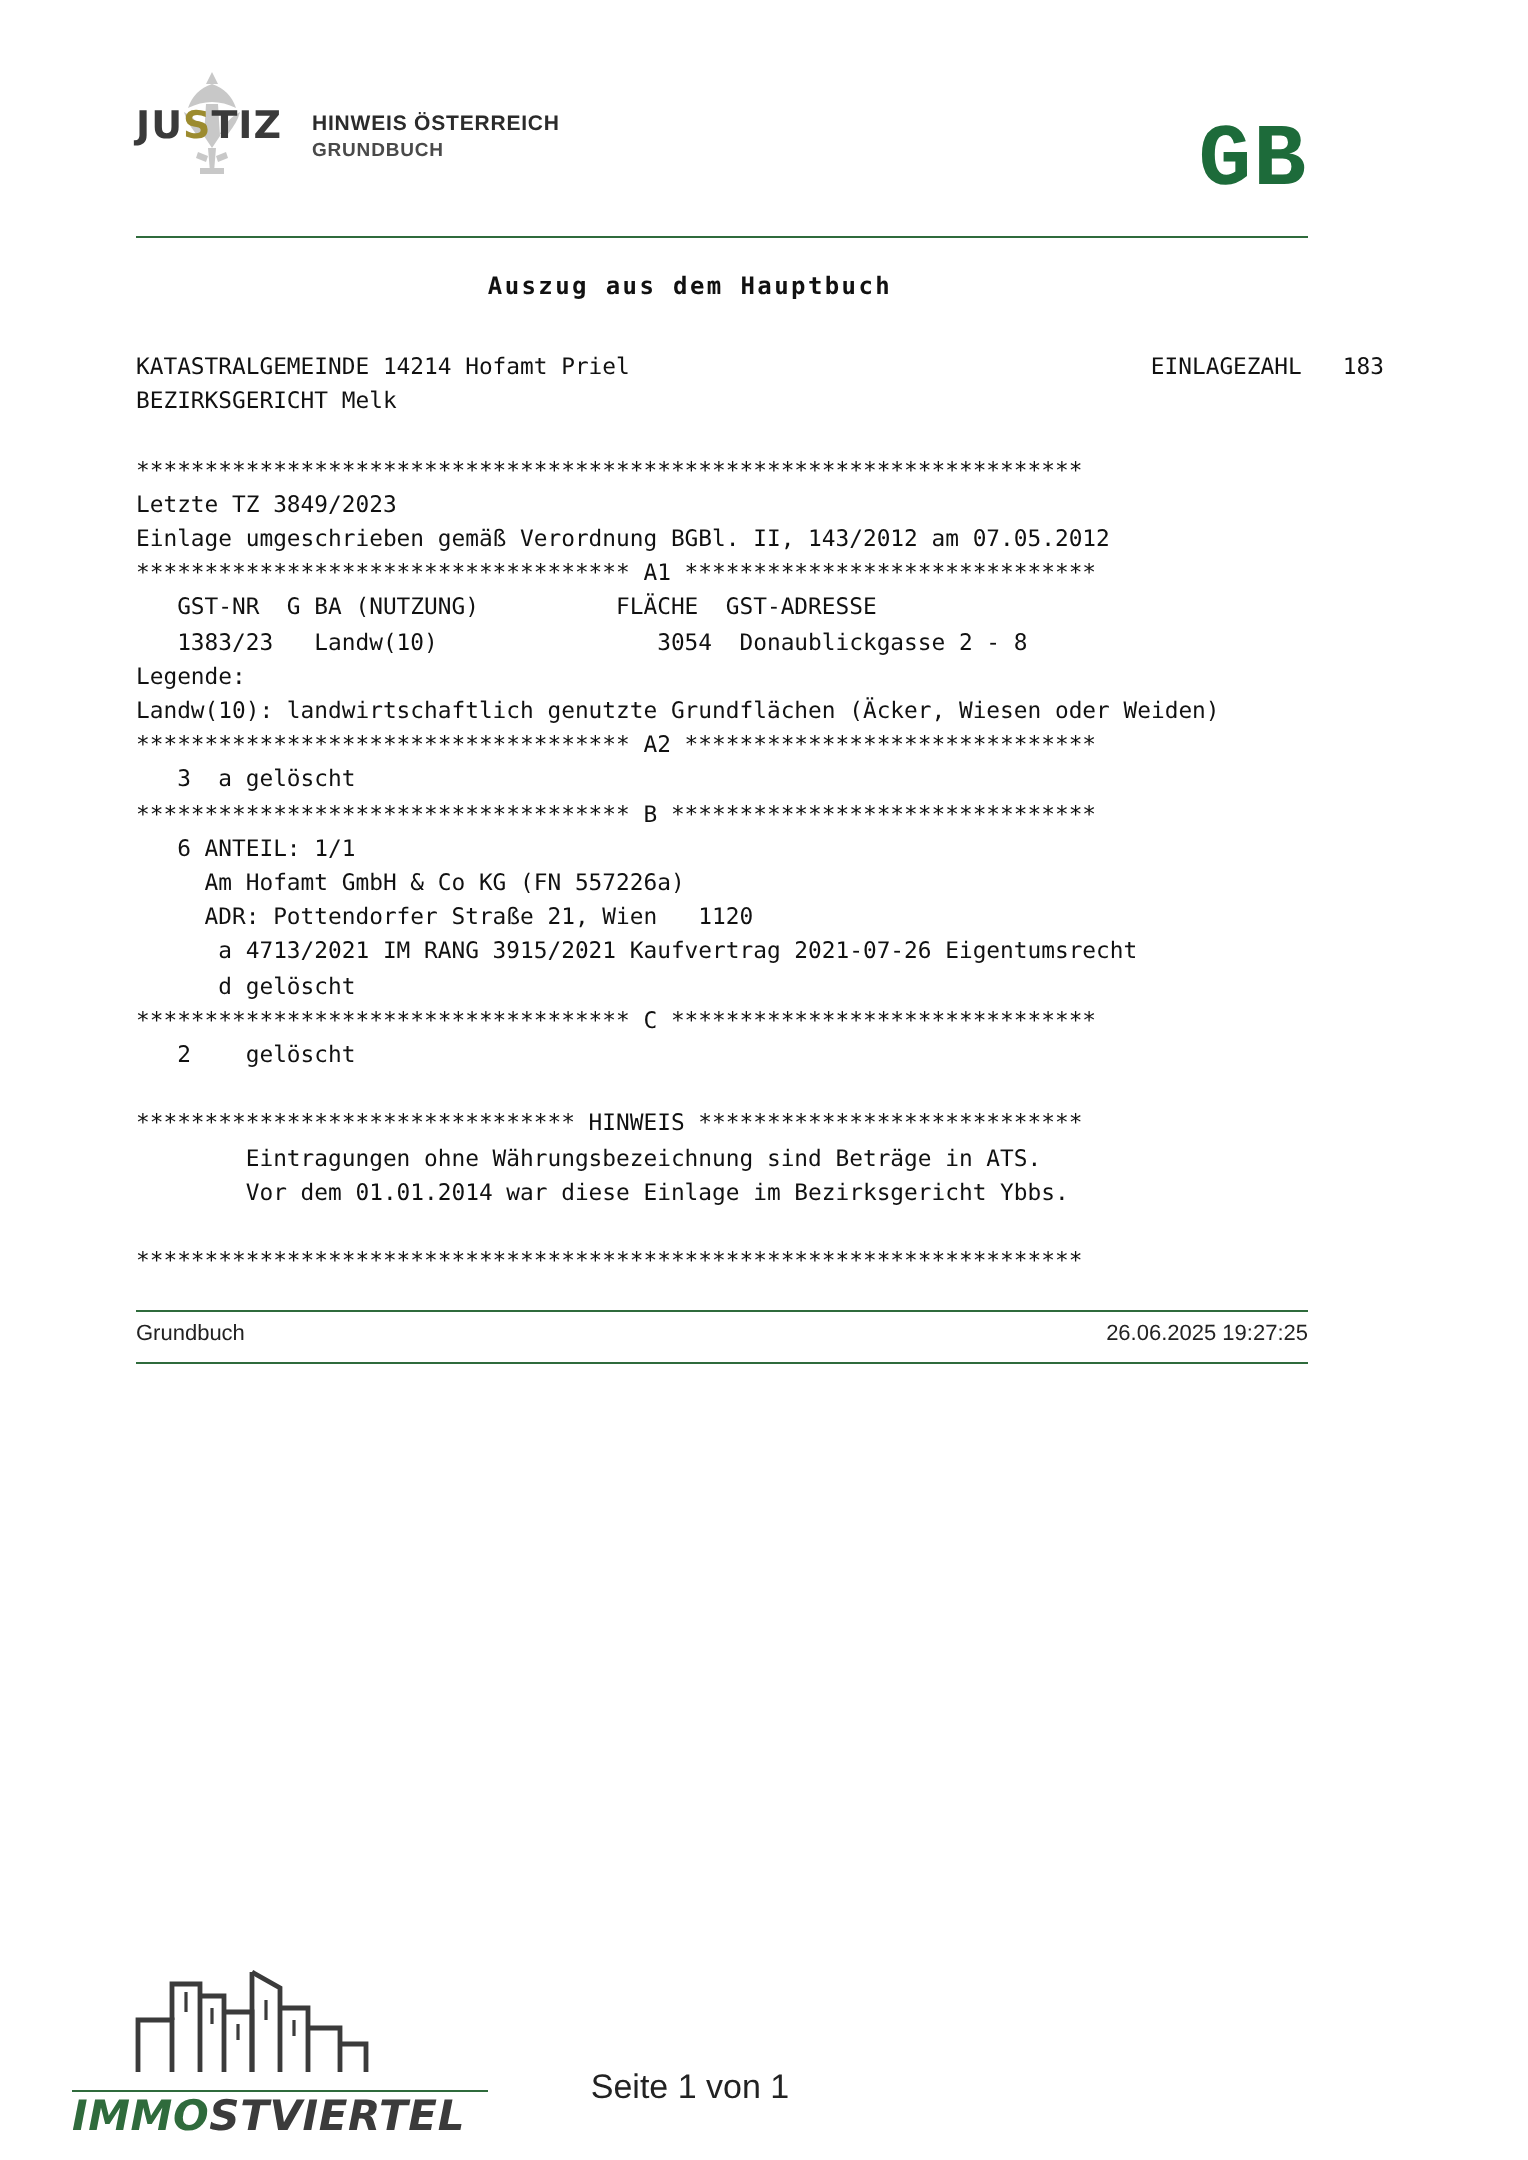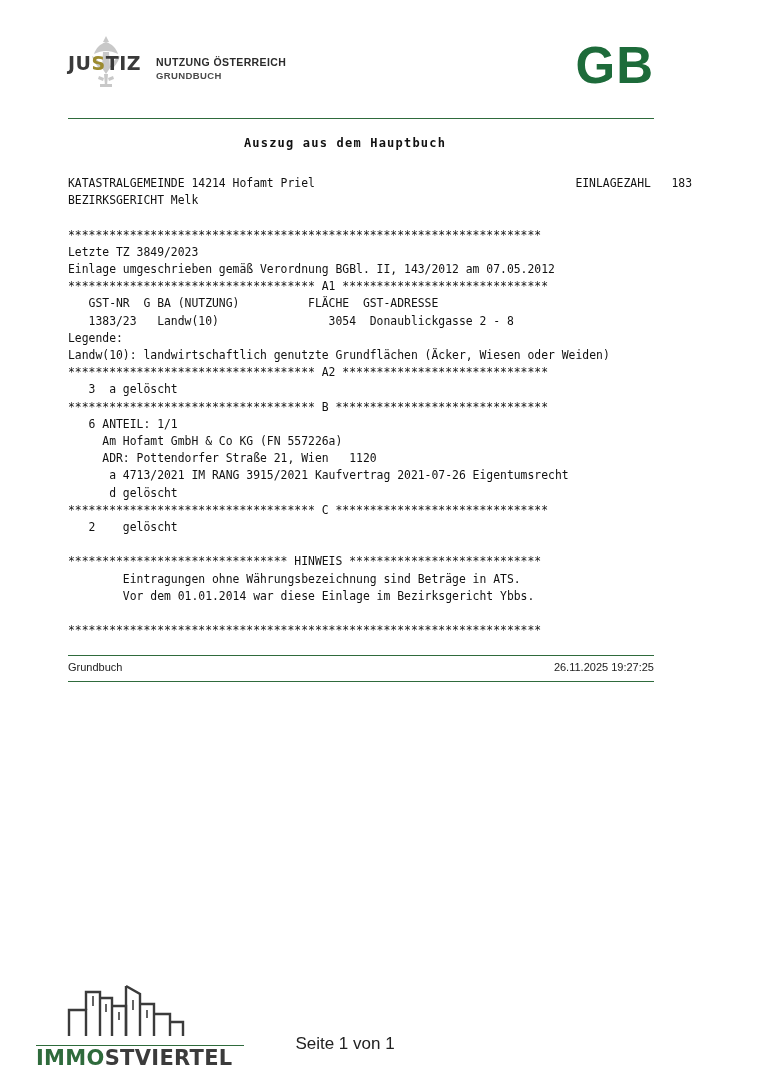--- a/index.html
+++ b/index.html
@@ -72,23 +72,23 @@
   .header-text .line2 {
     font-size: 9.5px;
     font-weight: bold;
     letter-spacing: 0.4px;
     color: #4a4a4a;
     margin-top: 2px;
   }
   .gb-badge {
     position: absolute;
     right: 0;
-    top: 12px;
-    font-family: Liberation Sans, sans-serif;
-    font-size: 51px;
+    top: 27px;
+    font-family: Liberation Mono, monospace;
+    font-size: 44px;
     font-weight: bold;
     color: #1d6b3a;
     letter-spacing: 1px;
     line-height: 40px;
   }
 
   .rule-top {
     position: absolute;
     left: 68px;
     right: 36px;
@@ -180,20 +180,21 @@
   .brand .brand-text {
     position: absolute;
     left: 0;
     bottom: 2px;
     font-family: "DejaVu Sans", sans-serif;
     font-size: 21px;
     font-weight: bold;
     letter-spacing: 0.3px;
     color: #2f6b3c;
     white-space: nowrap;
+    font-style: italic;
   }
   .brand .brand-text .grey {
     color: #3b3b3b;
   }
   .brand .brand-rule {
     position: absolute;
     left: 0;
     bottom: 26px;
     width: 208px;
     border-top: 1.5px solid #2f6b3c;
@@ -226,37 +227,37 @@
           <path d="M18 40 L22 40 L21 52 L19 52 Z"></path>
           <path d="M14 50 L26 50 L26 53 L14 53 Z"></path>
           <path d="M13 42 L18 44 L17 47 L12 45 Z"></path>
           <path d="M27 42 L22 44 L23 47 L28 45 Z"></path>
         </g>
       </svg>
       <div class="word">JU<span class="s-accent">S</span>TIZ</div>
     </div>
 
     <div class="header-text">
-      <div class="line1">NUTZUNG ÖSTERREICH</div>
+      <div class="line1">HINWEIS ÖSTERREICH</div>
       <div class="line2">GRUNDBUCH</div>
     </div>
 
     <div class="gb-badge">GB</div>
   </div>
 
   <div class="rule-top"></div>
 
   <div class="doc-title">Auszug aus dem Hauptbuch</div>
 
   <div class="mono-block" id="mono-block"><div class="row row-split"><span>KATASTRALGEMEINDE 14214 Hofamt Priel</span><span>EINLAGEZAHL   183</span></div><div class="row">BEZIRKSGERICHT Melk</div><div class="blank"></div><div class="row">*********************************************************************</div><div class="row">Letzte TZ 3849/2023</div><div class="row">Einlage umgeschrieben gemäß Verordnung BGBl. II, 143/2012 am 07.05.2012</div><div class="row">************************************ A1 ******************************</div><div class="row">   GST-NR  G BA (NUTZUNG)          FLÄCHE  GST-ADRESSE</div><div class="row">   1383/23   Landw(10)                3054  Donaublickgasse 2 - 8</div><div class="row">Legende:</div><div class="row">Landw(10): landwirtschaftlich genutzte Grundflächen (Äcker, Wiesen oder Weiden)</div><div class="row">************************************ A2 ******************************</div><div class="row">   3  a gelöscht</div><div class="row">************************************ B *******************************</div><div class="row">   6 ANTEIL: 1/1</div><div class="row">     Am Hofamt GmbH &amp; Co KG (FN 557226a)</div><div class="row">     ADR: Pottendorfer Straße 21, Wien   1120</div><div class="row">      a 4713/2021 IM RANG 3915/2021 Kaufvertrag 2021-07-26 Eigentumsrecht</div><div class="row">      d gelöscht</div><div class="row">************************************ C *******************************</div><div class="row">   2    gelöscht</div><div class="blank"></div><div class="row">******************************** HINWEIS ****************************</div><div class="row">        Eintragungen ohne Währungsbezeichnung sind Beträge in ATS.</div><div class="row">        Vor dem 01.01.2014 war diese Einlage im Bezirksgericht Ybbs.</div><div class="blank"></div><div class="row">*********************************************************************</div></div>
 
   <div class="rule-footer"></div>
   <div class="footer-row">
     <span>Grundbuch</span>
-    <span>26.11.2025 19:27:25</span>
+    <span>26.06.2025 19:27:25</span>
   </div>
   <div class="rule-footer2"></div>
 
   <div class="page-number">Seite 1 von 1</div>
 
   <div class="brand">
     <svg class="skyline" viewBox="0 0 120 62">
       <g fill="none" stroke="#3b3b3b" stroke-width="2.4">
         <path d="M3 60 L3 34 L20 34 L20 60"></path>
         <path d="M20 34 L20 16 L34 16 L34 60"></path>

